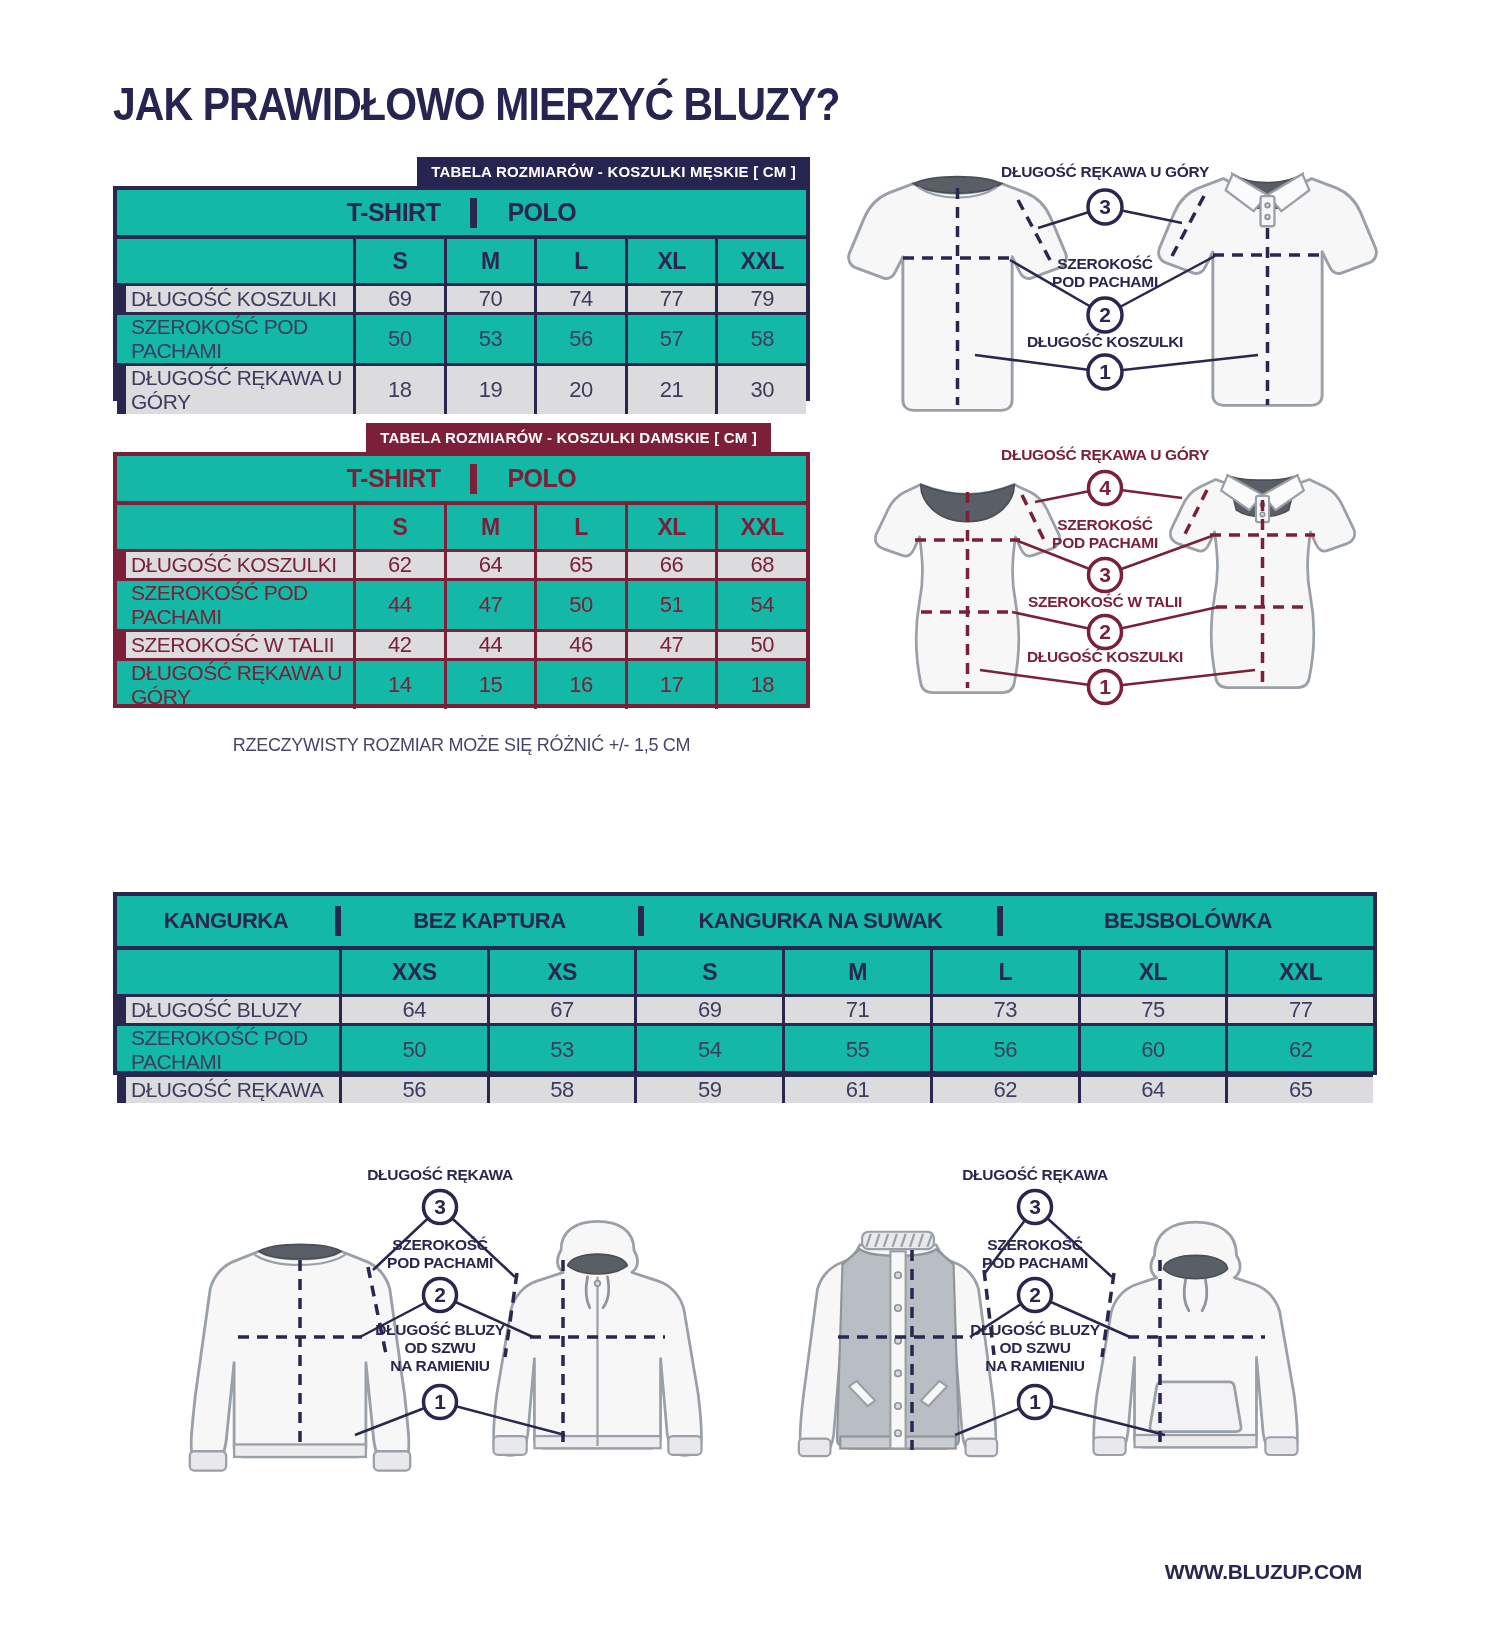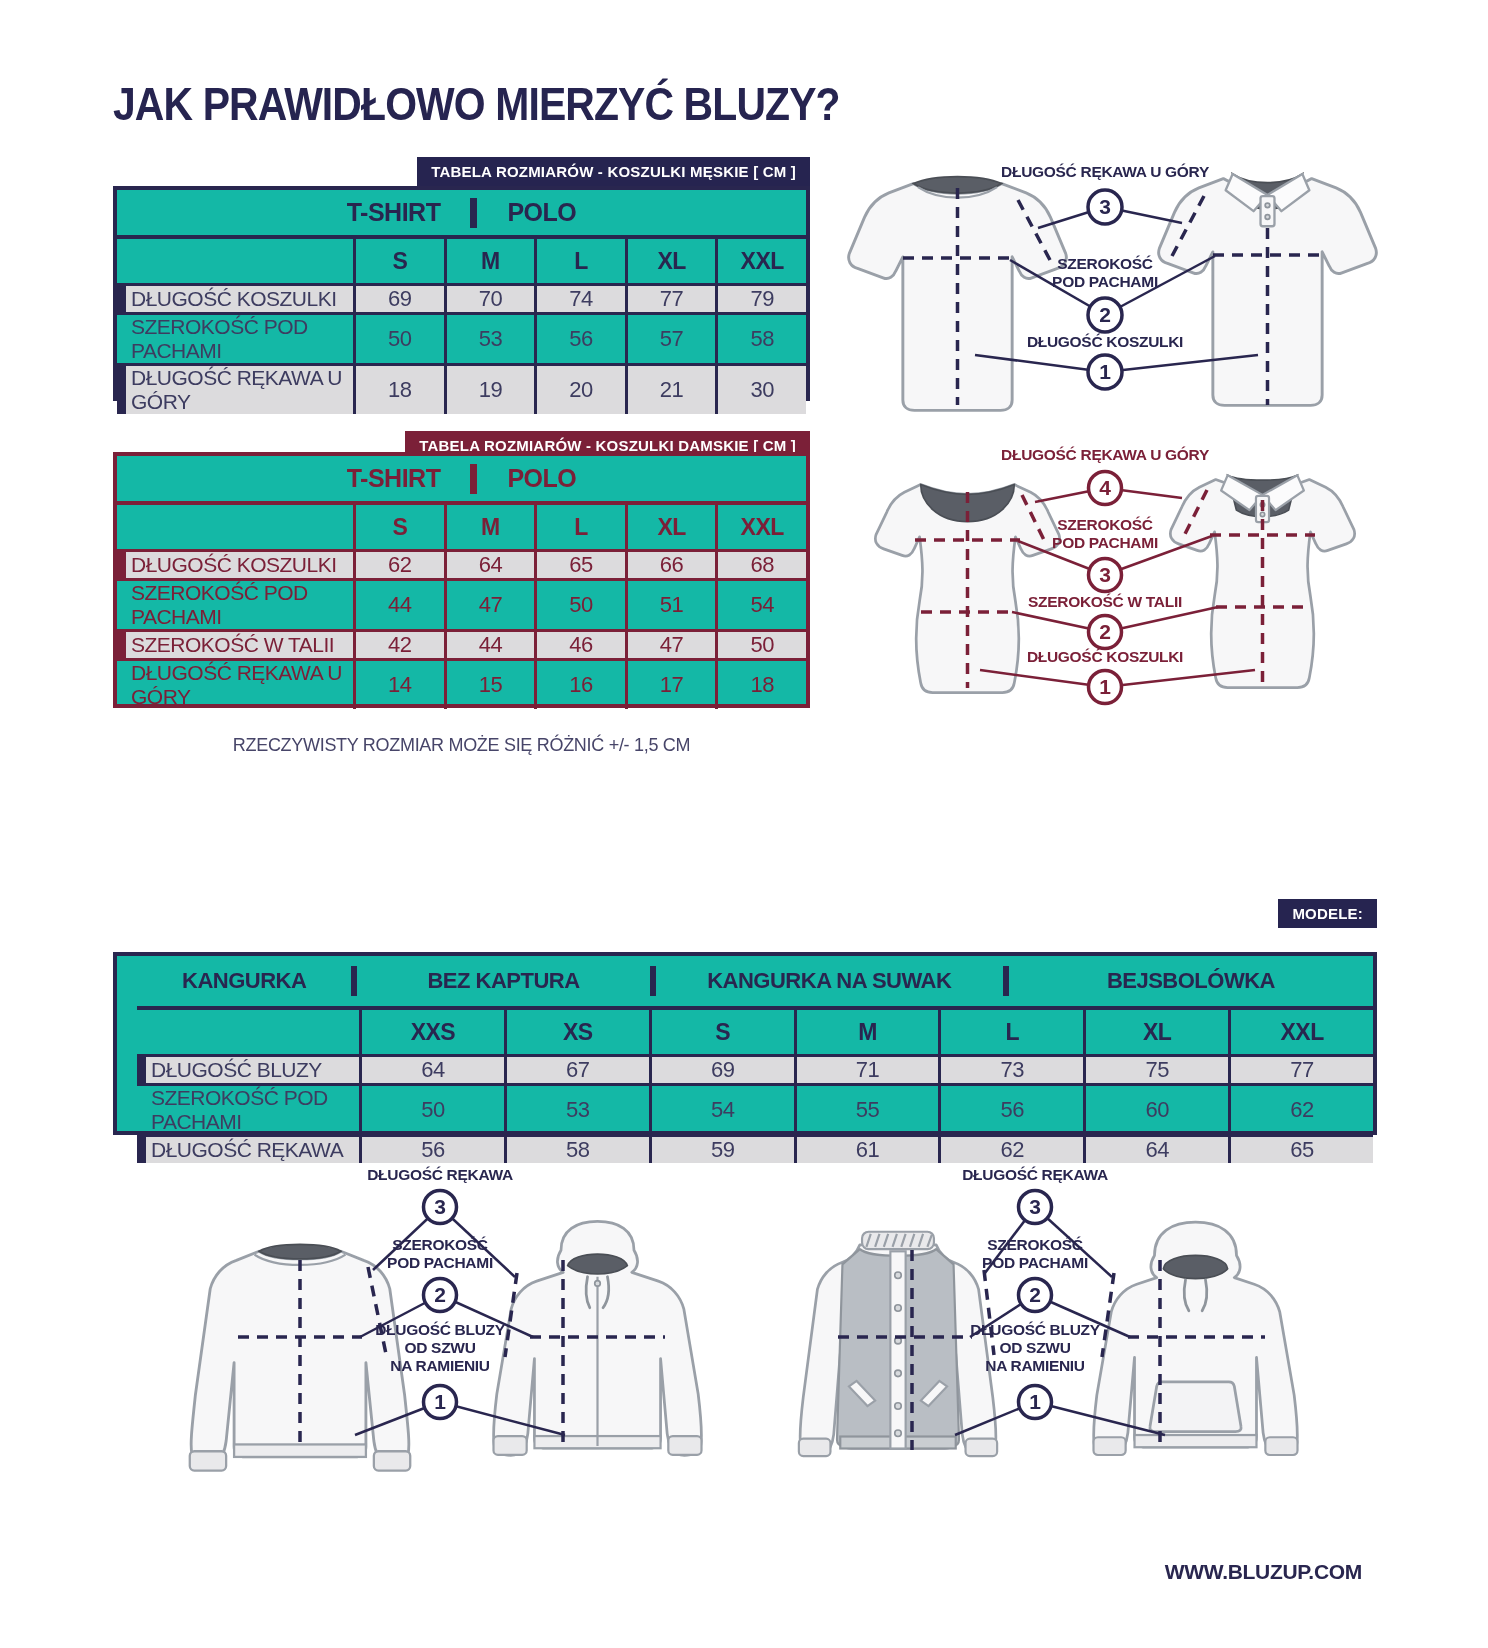--- a/index.html
+++ b/index.html
@@ -188,21 +188,21 @@
     <div class="grid-row data-row gray">
       <div class="cell lab">DŁUGOŚĆ RĘKAWA U GÓRY</div>
       <div class="cell">18</div>
       <div class="cell">19</div>
       <div class="cell">20</div>
       <div class="cell">21</div>
       <div class="cell">30</div>
     </div>
   </div>
 
-  <div class="badge maroon" style="right:678px;top:423px;margin-top:8px;">TABELA ROZMIARÓW - KOSZULKI DAMSKIE [ CM ]</div>
+  <div class="badge maroon" style="right:717px;top:423px;">TABELA ROZMIARÓW - KOSZULKI DAMSKIE [ CM ]</div>
   <div class="tbl maroon small" style="left:113px;top:452px;width:697px;height:256px;">
     <div class="type-row">
       <span>T-SHIRT</span>
       <span class="type-sep"></span>
       <span>POLO</span>
     </div>
     <div class="grid-row size-row">
       <div class="cell"></div>
       <div class="cell">S</div>
       <div class="cell">M</div>
@@ -240,21 +240,21 @@
       <div class="cell">15</div>
       <div class="cell">16</div>
       <div class="cell">17</div>
       <div class="cell">18</div>
     </div>
   </div>
 
   <div class="note">RZECZYWISTY ROZMIAR MOŻE SIĘ RÓŻNIĆ +/- 1,5 CM</div>
 
   <div class="badge navy" style="right:111px;top:899px;">MODELE:</div>
-  <div class="tbl navy big" style="left:113px;top:952px;width:1264px;height:183px;padding-left:20px;">
+  <div class="tbl navy big" style="left:113px;top:892px;width:1264px;height:183px;">
     <div class="cat-row">
       <div class="cat-cell f1">KANGURKA</div>
       <div class="cat-sep"></div>
       <div class="cat-cell f2">BEZ KAPTURA</div>
       <div class="cat-sep"></div>
       <div class="cat-cell f3">KANGURKA NA SUWAK</div>
       <div class="cat-sep"></div>
       <div class="cat-cell f4">BEJSBOLÓWKA</div>
     </div>
     <div class="grid-row size-row">

